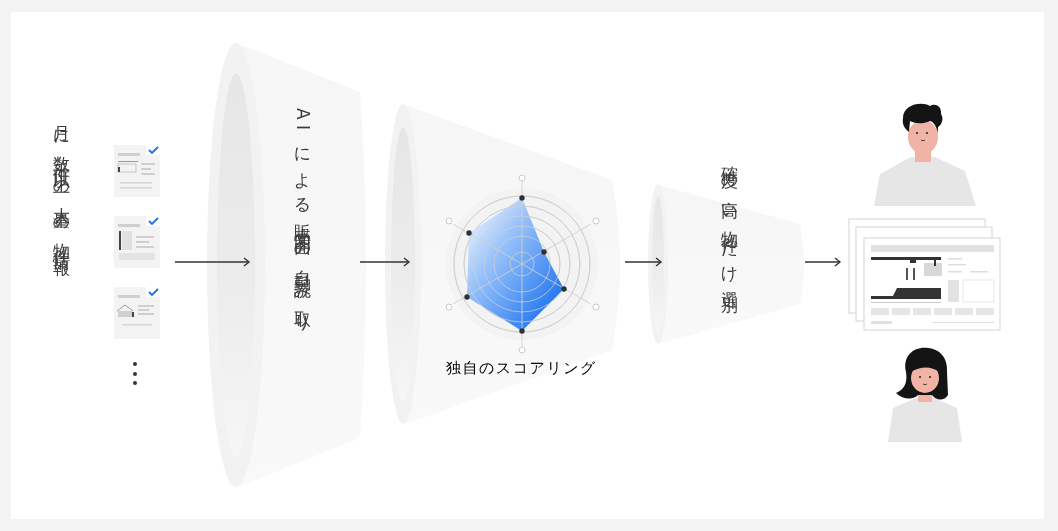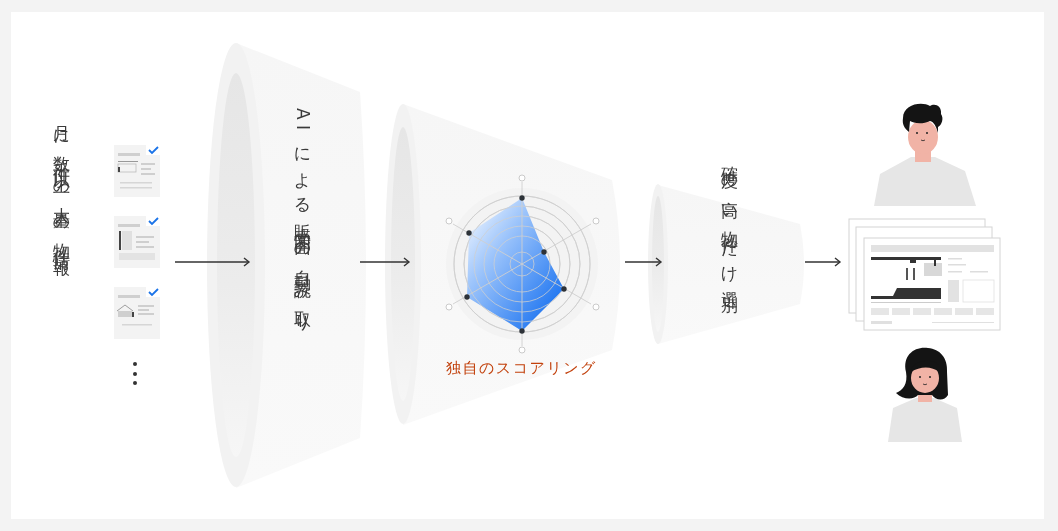--- a/index.html
+++ b/index.html
@@ -10,21 +10,21 @@
   .card {
     position: absolute; left: 11px; top: 12px; width: 1033px; height: 507px; background: #ffffff;
   }
   .stage { position: absolute; left: 0; top: 0; width: 1058px; height: 531px; }
   .vtext {
     position: absolute; writing-mode: vertical-rl; text-orientation: upright;
     font-size: 17px; letter-spacing: 5.4px; color: #3a3a3a; line-height: 1;
   }
   .vtext .latin { text-orientation: mixed; }
   .caption {
-    position: absolute; font-size: 15px; color: #c2410c; letter-spacing: 1.5px; white-space: nowrap;
+    position: absolute; font-size: 15px; color: #000000; letter-spacing: 1.5px; white-space: nowrap;
   }
   svg { position: absolute; left: 0; top: 0; }
 </style>
 </head>
 <body>
 
 <div class="card"></div>
 
 <svg class="stage" width="1058" height="531" viewBox="0 0 1058 531">
   <defs>

